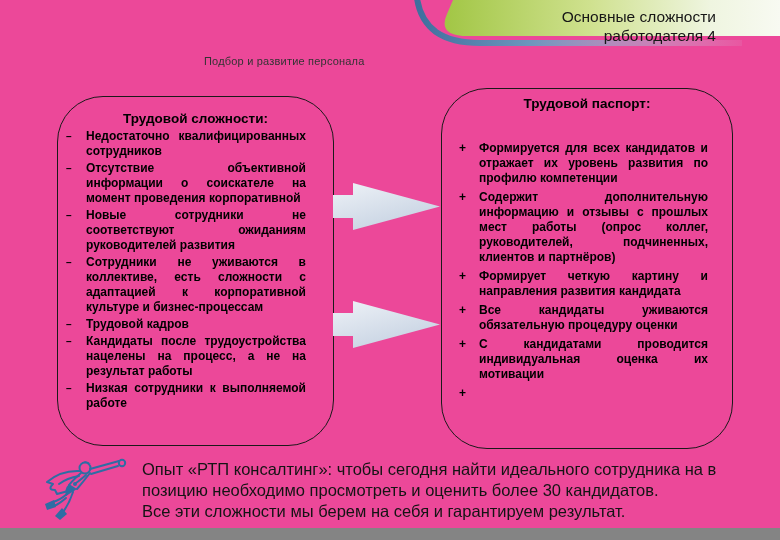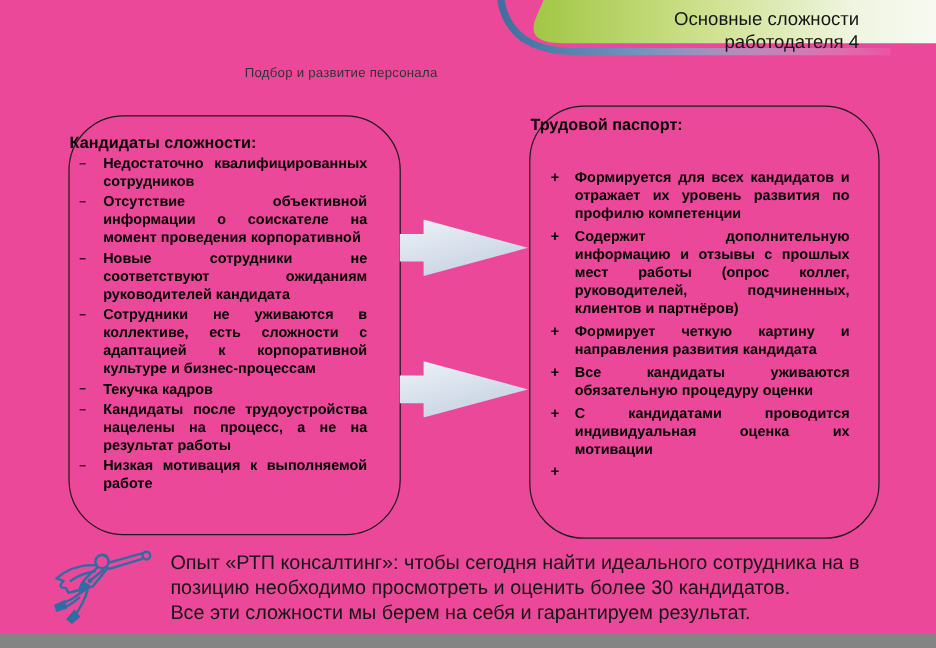--- a/index.html
+++ b/index.html
@@ -11,21 +11,21 @@
   .header-text{position:absolute;top:7px;right:64px;z-index:2;text-align:right;
                font-size:15.5px;line-height:19px;color:#161616;}
 
   
   .title{position:absolute;left:204px;top:55px;font-size:11px;color:#333;letter-spacing:.2px;}
 
   
   .box{position:absolute;border:1.6px solid #1a1a1a;border-radius:46px;background:transparent;}
   .left-box{left:57px;top:96px;width:275px;height:348px;}
   .right-box{left:441px;top:88px;width:290px;height:359px;}
-  .box-heading{font-weight:bold;font-size:13.5px;color:#000;}
+  .box-heading{text-align:center;font-weight:bold;font-size:13.5px;color:#000;}
   .left-box .box-heading{margin-top:13px;line-height:17px;margin-bottom:0;}
   .right-box .box-heading{margin-top:6px;line-height:17px;margin-bottom:29px;}
 
   .bullets{display:block;}
   .bullet{position:relative;font-weight:bold;color:#000;}
   .left-box .bullet{padding-left:28px;padding-right:27px;font-size:12px;line-height:15px;margin-bottom:2px;}
   .right-box .bullet{padding-left:37px;padding-right:24px;font-size:12px;line-height:15px;margin-bottom:4px;}
   .left-box .bullets{margin-top:2px;}
   .bullet-text{display:block;text-align:justify;text-align-last:left;}
   .marker{position:absolute;display:block;}
@@ -69,56 +69,56 @@
   </svg>
 
   <div class="header-text">
     <div>Основные сложности</div>
     <div>работодателя 4</div>
   </div>
 
   <div class="title">Подбор и развитие персонала</div>
 
   <div class="box left-box">
-    <div class="box-heading">Кандидаты сложности:</div>
+    <div class="box-heading">Трудовой сложности:</div>
     <div class="bullets">
 
         <div class="bullet">
           <span class="marker">–</span>
           <span class="bullet-text">Недостаточно квалифицированных сотрудников</span>
         </div>
 
         <div class="bullet">
           <span class="marker">–</span>
           <span class="bullet-text">Отсутствие объективной информации о соискателе на момент проведения корпоративной</span>
         </div>
 
         <div class="bullet">
           <span class="marker">–</span>
-          <span class="bullet-text">Новые сотрудники не соответствуют ожиданиям руководителей кандидата</span>
+          <span class="bullet-text">Новые сотрудники не соответствуют ожиданиям руководителей развития</span>
         </div>
 
         <div class="bullet">
           <span class="marker">–</span>
           <span class="bullet-text">Сотрудники не уживаются в коллективе, есть сложности с адаптацией к корпоративной культуре и бизнес-процессам</span>
         </div>
 
         <div class="bullet">
           <span class="marker">–</span>
-          <span class="bullet-text">Текучка кадров</span>
+          <span class="bullet-text">Трудовой кадров</span>
         </div>
 
         <div class="bullet">
           <span class="marker">–</span>
           <span class="bullet-text">Кандидаты после трудоустройства нацелены на процесс, а не на результат работы</span>
         </div>
 
         <div class="bullet">
           <span class="marker">–</span>
-          <span class="bullet-text">Низкая мотивация к выполняемой работе</span>
+          <span class="bullet-text">Низкая сотрудники к выполняемой работе</span>
         </div>
       </div>
   </div>
 
   <div class="box right-box">
     <div class="box-heading">Трудовой паспорт:</div>
     <div class="bullets">
 
         <div class="bullet">
           <span class="marker">+</span>

